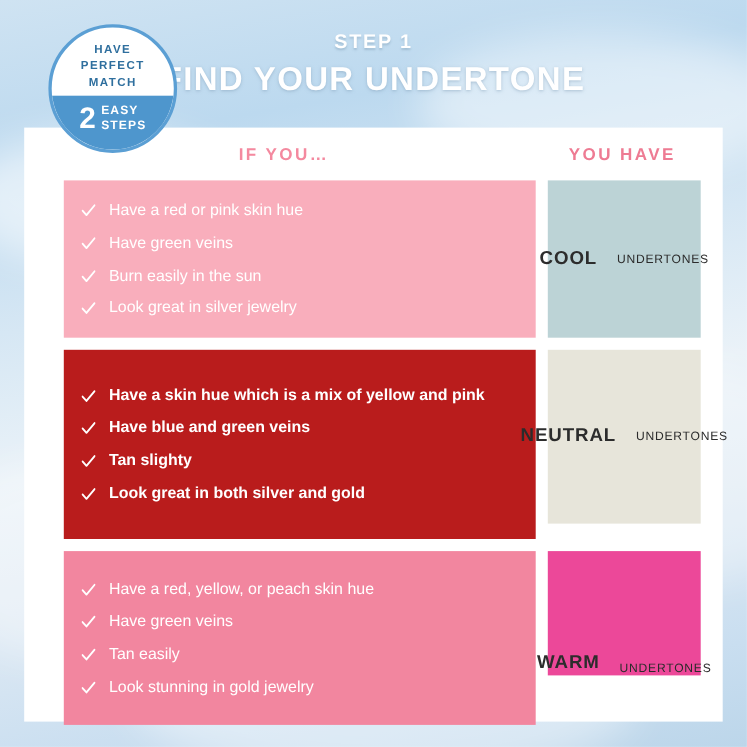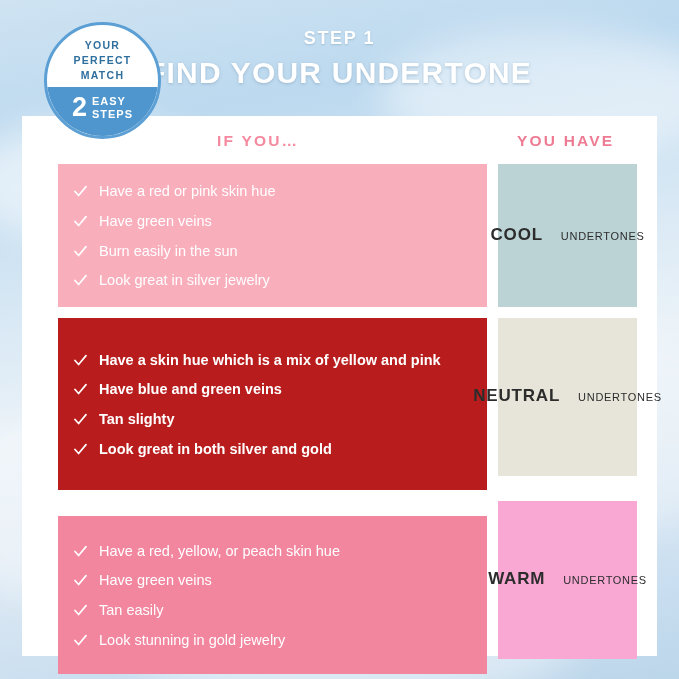--- a/index.html
+++ b/index.html
@@ -139,21 +139,21 @@
   .left-panel {
     width: 445px;
     box-sizing: border-box;
     padding: 16px 12px 14px 16px;
     display: flex;
     flex-direction: column;
     justify-content: center;
   }
   .row1 .left-panel { height: 143px; background: #f9aebc; }
   .row2 .left-panel { height: 172px; background: #b91c1c; font-weight: bold; }
-  .row3 .left-panel { height: 158px; background: #f2869f; margin-top: 15px; }
+  .row3 .left-panel { height: 158px; background: #f2869f; }
 
   .bullet {
     display: flex;
     align-items: flex-start;
     gap: 12px;
     color: #ffffff;
     font-size: 14.5px;
     line-height: 1.35;
     padding: 5px 0;
   }
@@ -168,21 +168,21 @@
   .right-panel {
     width: 139px;
     box-sizing: border-box;
     display: flex;
     align-items: center;
     justify-content: center;
     color: #2c2c2c;
   }
   .row1 .right-panel { height: 143px; background: #bcd3d6; }
   .row2 .right-panel { height: 158px; background: #e7e5da; }
-  .row3 .right-panel { height: 158px; background: #f9a8d4; }
+  .row3 .right-panel { height: 113px; background: #ec4899; align-items: flex-end; }
 
   .tone-name {
     font-size: 17px;
     font-weight: bold;
     letter-spacing: 0.8px;
     margin-bottom: 2px;
   }
   .tone-sub {
     font-size: 11px;
     letter-spacing: 0.7px;
@@ -198,21 +198,21 @@
 <div class="cloud c4"></div>
 <div class="cloud c5"></div>
 
 <div class="header">
   <div class="step-label">STEP 1</div>
   <div class="main-title">FIND YOUR UNDERTONE</div>
 </div>
 
 <div class="badge">
   <div class="badge-top">
-    <div>YOUR</div>
+    <div>HAVE</div>
     <div>PERFECT</div>
     <div>MATCH</div>
   </div>
   <div class="badge-bottom">
     <span class="badge-num">2</span>
     <span class="badge-words">
       <span style="display:block">EASY</span>
       <span style="display:block">STEPS</span>
     </span>
   </div>

